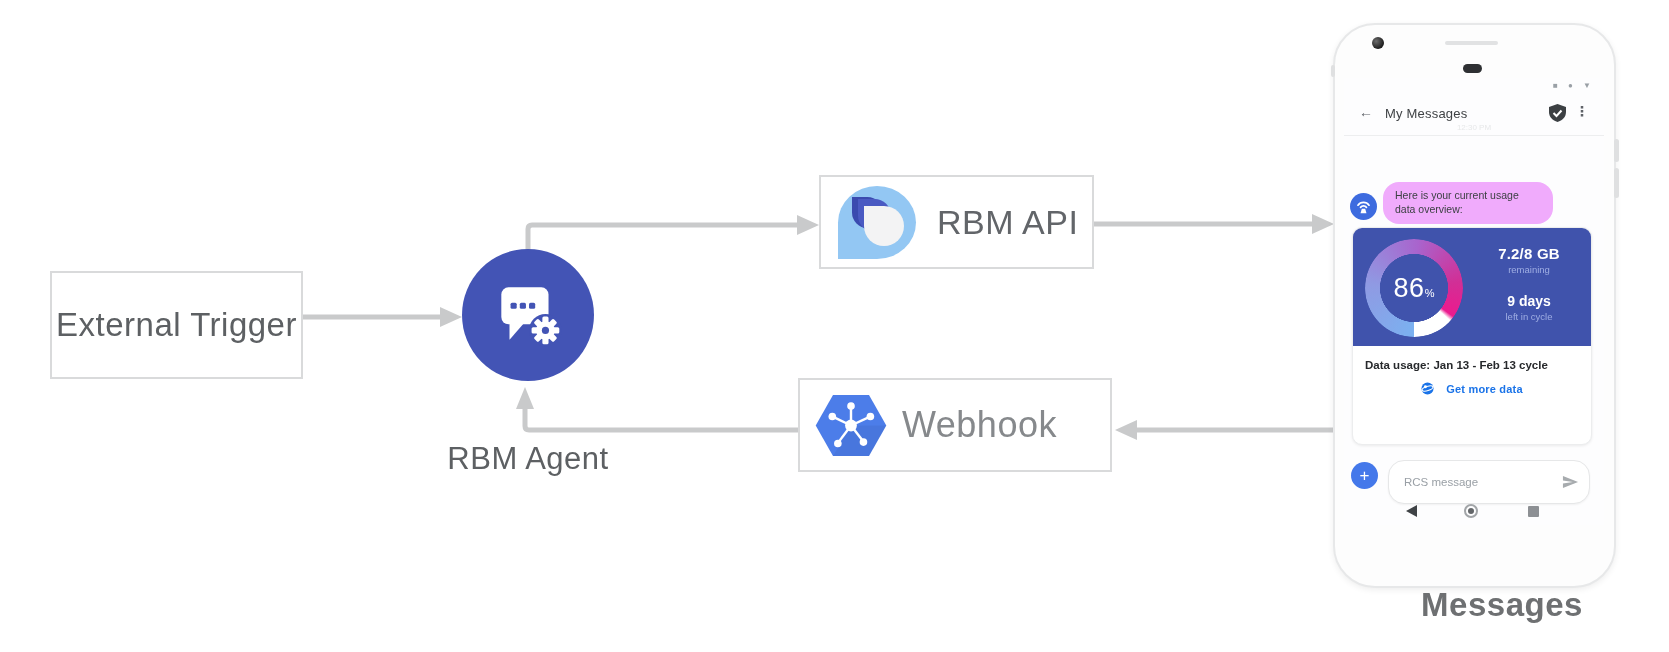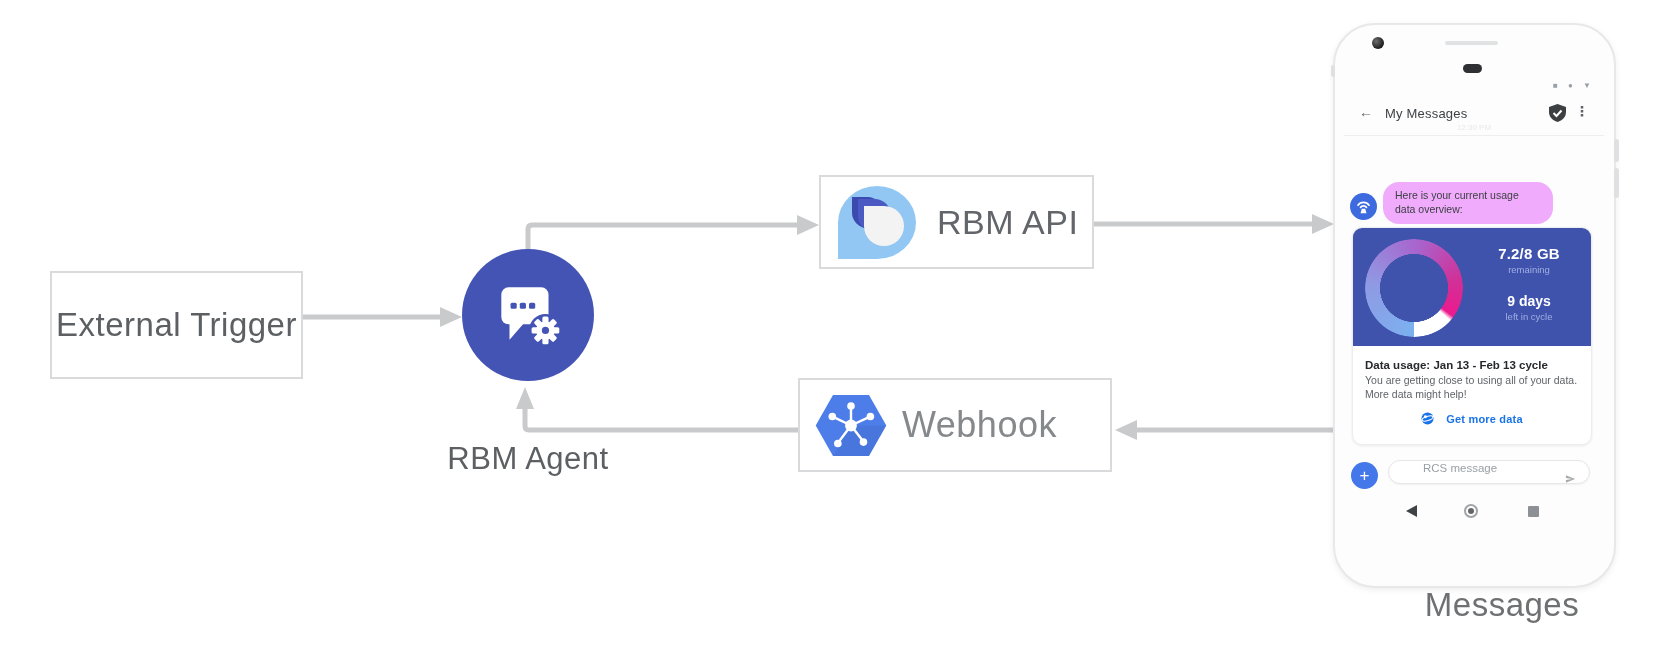--- a/index.html
+++ b/index.html
@@ -13,21 +13,21 @@
   #ext-box .node-label{font-size:33px;}
   #api-box{left:819px;top:175px;width:275px;height:94px;padding-left:17px;gap:21px;}
   #api-box .node-label{font-size:34px;color:#626569;}
   #hook-box{left:798px;top:378px;width:314px;height:94px;padding-left:15px;gap:15px;}
   #hook-box .node-label{font-size:36px;color:#86898C;}
   #agent-circle{position:absolute;left:462px;top:249px;width:132px;height:132px;border-radius:50%;
                 background:#4354B5;display:flex;align-items:center;justify-content:center;}
   #agent-label{position:absolute;left:398px;top:441px;width:260px;text-align:center;
                font-size:31px;color:#5D6063;font-weight:300;letter-spacing:.5px;}
   #phone-caption{position:absolute;left:1382px;top:586px;width:240px;text-align:center;
-                 font-size:33px;color:#6E7072;font-weight:400;letter-spacing:.5px;}
+                 font-size:33px;color:#6E7072;font-weight:700;letter-spacing:.5px;}
   .connectors{position:absolute;left:0;top:0;pointer-events:none;}
   
   .rbm-icon{position:relative;width:78px;height:73px;flex:none;}
   .rbm-icon .outer{position:absolute;inset:0;background:#93C7F3;border-radius:50% 50% 50% 0;}
   .rbm-icon .drop{position:absolute;border-radius:0 50% 50% 50%;}
   .rbm-icon .d1{left:14px;top:11px;width:31px;height:31px;background:#3A4AAF;}
   .rbm-icon .d2{left:20px;top:13px;width:33px;height:33px;background:#4A5AC2;}
   .rbm-icon .d3{left:26px;top:20px;width:40px;height:40px;background:#F3F3F4;}
   
   #phone{position:absolute;left:1333px;top:23px;width:283px;height:565px;background:#FDFDFD;
@@ -73,23 +73,23 @@
   #m-days{top:65px;font-size:14px;font-weight:bold;}
   #m-days-cap{top:83px;font-size:9.5px;color:#9FAEE3;}
   #card-white{position:absolute;left:0;top:118px;width:100%;height:100px;padding:13px 12px 0;box-sizing:border-box;}
   #card-title{font-size:11.5px;font-weight:bold;color:#27292C;}
   .card-body{font-size:10.5px;color:#5F6368;line-height:1.35;margin-top:2px;}
   #card-cta{display:flex;align-items:center;justify-content:center;gap:12px;margin-top:11px;}
   #card-cta span{font-size:11px;font-weight:bold;color:#1A73E8;letter-spacing:.2px;}
   
   #plus-btn{position:absolute;left:7px;top:384px;width:27px;height:27px;border-radius:50%;background:#4478EA;
             color:#fff;font-size:17px;display:flex;align-items:center;justify-content:center;font-weight:400;}
-  #composer{position:absolute;left:44px;top:382px;width:202px;height:24px;border-radius:16px;background:#fff;
+  #composer{position:absolute;left:44px;top:382px;width:202px;height:44px;border-radius:16px;background:#fff;
             border:1px solid #E6E7E8;box-sizing:border-box;box-shadow:0 1px 2px rgba(0,0,0,.05);
-            display:flex;align-items:flex-end;padding:0 10px 0 13px;flex-direction:column;}
+            display:flex;align-items:center;padding:0 10px 0 13px;}
   #composer input{flex:1;border:none;outline:none;background:transparent;font-size:11.5px;
                   font-family:inherit;color:#3C4043;min-width:0;}
   #composer input::placeholder{color:#9AA0A6;}
   
   #nav-back{position:absolute;left:62px;top:427px;width:0;height:0;
             border-top:6.5px solid transparent;border-bottom:6.5px solid transparent;border-right:11px solid #3F4346;}
   #nav-home{position:absolute;left:120px;top:426px;width:14px;height:14px;border-radius:50%;
             border:2px solid #A2A5A8;box-sizing:border-box;display:flex;align-items:center;justify-content:center;}
   #nav-home i{width:6px;height:6px;border-radius:50%;background:#636669;}
   #nav-recent{position:absolute;left:184px;top:428px;width:11px;height:11px;background:#8D9094;border-radius:1px;}
@@ -210,31 +210,31 @@
         </svg>
       </div>
       <div id="bot-bubble">
         <span>Here is your current usage</span><br>
         <span>data overview:</span>
       </div>
 
       <div id="usage-card">
         <div id="card-blue">
           <div id="gauge"></div>
+          <div id="gauge-text">
+            <span class="pct">86</span>
+            <span class="unit">%</span>
+          </div>
           <div class="metric" id="m-amount">7.2/8 GB</div>
           <div class="metric" id="m-amount-cap">remaining</div>
           <div class="metric" id="m-days">9 days</div>
           <div class="metric" id="m-days-cap">left in cycle</div>
         </div>
         <div id="card-white">
           <div id="card-title">Data usage: Jan 13 - Feb 13 cycle</div>
-          <div class="card-body">
-            <span>You are getting close to using all of your data.</span><br>
-            <span>More data might help!</span>
-          </div>
           <div id="card-cta">
             <svg width="13" height="13" viewBox="0 0 14 14">
               <circle cx="7" cy="7" r="6.5" fill="#1A73E8"></circle>
               <ellipse cx="7" cy="7" rx="6" ry="2.3" fill="none" stroke="#fff" stroke-width="1.1" transform="rotate(-18 7 7)"></ellipse>
               <circle cx="4.8" cy="5.2" r="1.6" fill="#fff"></circle>
             </svg>
             <span>Get more data</span>
           </div>
         </div>
       </div>

